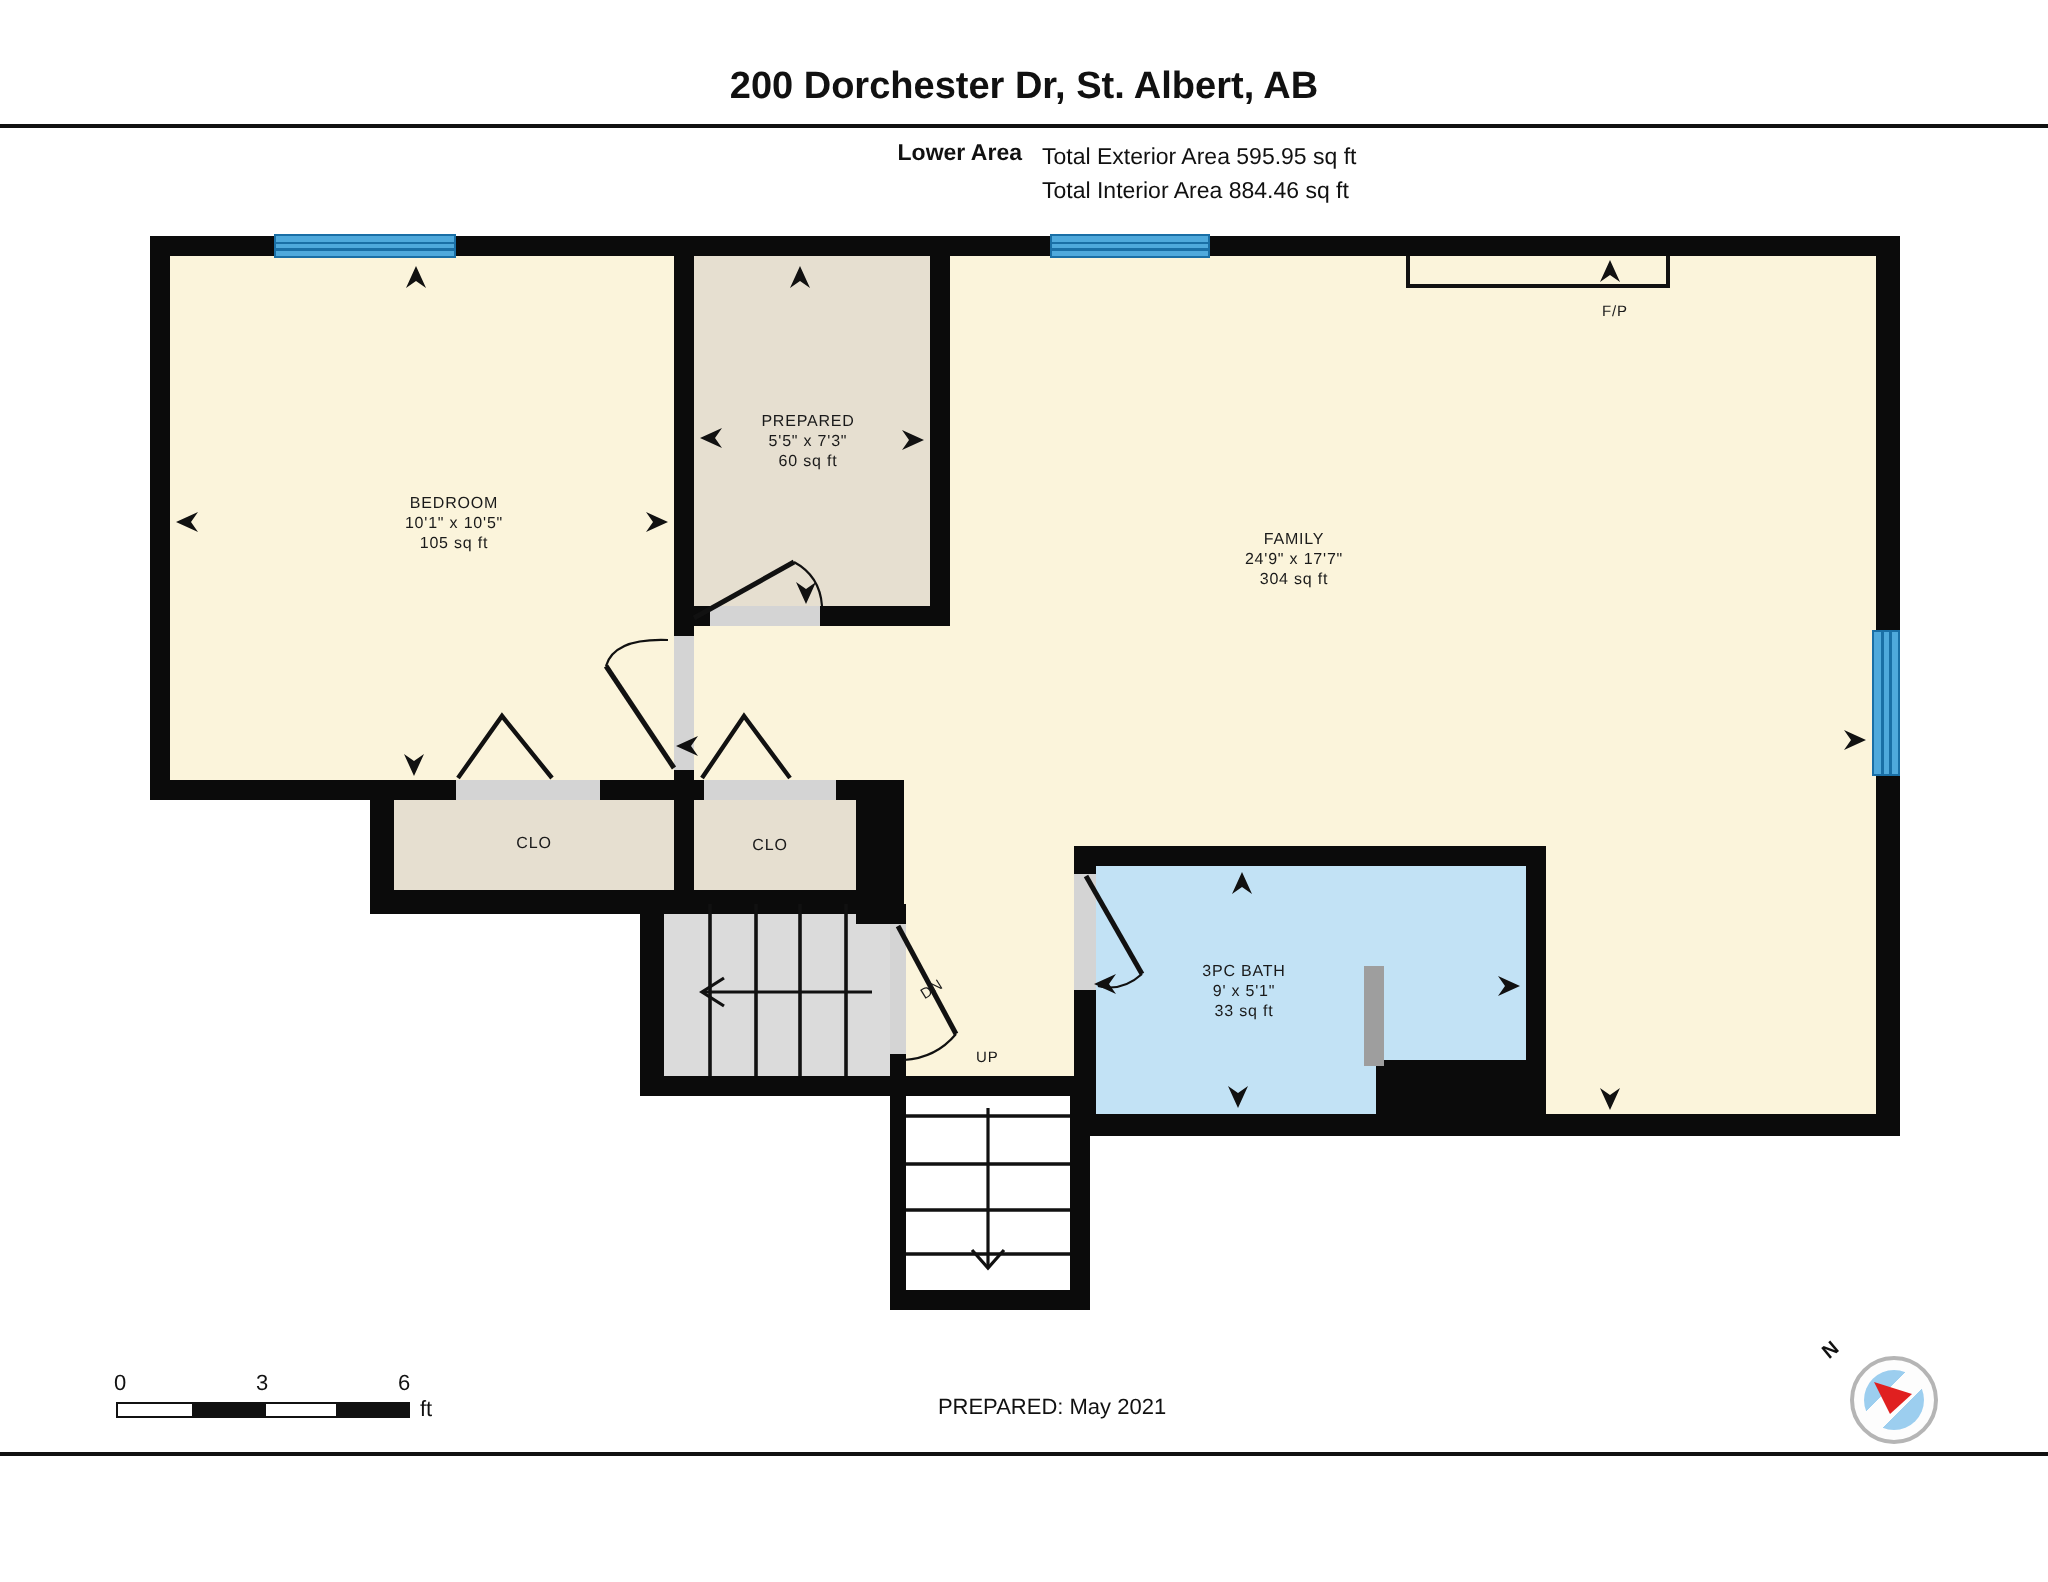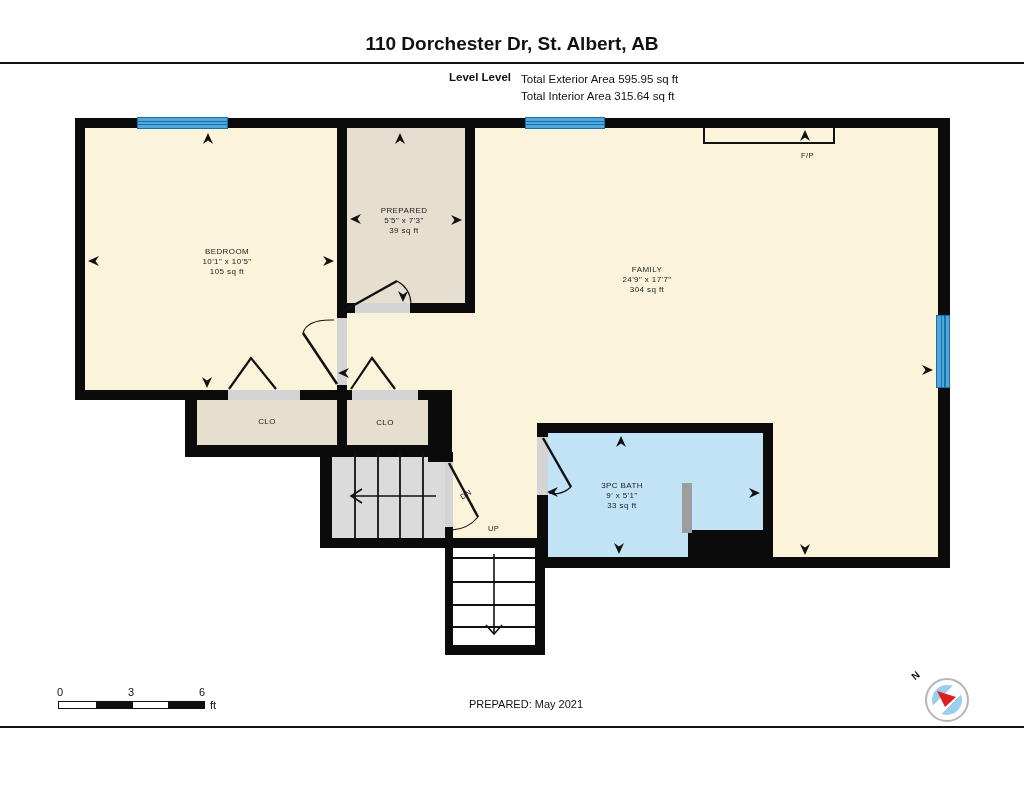--- a/index.html
+++ b/index.html
@@ -37,26 +37,26 @@
   .compass-inner{position:absolute;left:5px;top:5px;width:30px;height:30px;border-radius:50%;
       background:linear-gradient(135deg,#9cceef 36%,#fdfdfd 36% 64%,#9cceef 64%);overflow:hidden;}
   .north{position:absolute;left:912px;top:670px;font-size:10px;font-weight:bold;
       transform:rotate(-40deg);}
 </style>
 </head>
 <body>
 
 <div class="page">
 
-  <div class="title">110 Dorchester Dr, St. Albert, AB</div>
+  <div class="title">200 Dorchester Dr, St. Albert, AB</div>
   <div class="rule" style="top:62px;"></div>
-  <div class="lvl">Level Level</div>
+  <div class="lvl">Lower Area</div>
   <div class="areas">
     <div>Total Exterior Area 595.95 sq ft</div>
-    <div>Total Interior Area 315.64 sq ft</div>
+    <div>Total Interior Area 884.46 sq ft</div>
   </div>
 
   <div class="fill" style="left:80px;top:123px;width:262px;height:272px;background:#fbf4db;"></div>
   <div class="fill" style="left:342px;top:123px;width:128px;height:185px;background:#e6dfd0;"></div>
   <div class="fill" style="left:337px;top:303px;width:138px;height:245px;background:#fbf4db;"></div>
   <div class="fill" style="left:470px;top:123px;width:475px;height:439px;background:#fbf4db;"></div>
   <div class="fill" style="left:190px;top:395px;width:152px;height:57px;background:#e6dfd0;"></div>
   <div class="fill" style="left:342px;top:395px;width:88px;height:57px;background:#e6dfd0;"></div>
   <div class="fill" style="left:332px;top:452px;width:115px;height:88px;background:#dbdbdb;"></div>
   <div class="fill" style="left:450px;top:545px;width:90px;height:105px;background:#ffffff;"></div>
@@ -172,21 +172,21 @@
   </svg>
 
   <div class="roomlbl" style="left:227px;top:247px;">
     <div>BEDROOM</div>
     <div>10'1" x 10'5"</div>
     <div>105 sq ft</div>
   </div>
   <div class="roomlbl" style="left:404px;top:206px;">
     <div>PREPARED</div>
     <div>5'5" x 7'3"</div>
-    <div>39 sq ft</div>
+    <div>60 sq ft</div>
   </div>
   <div class="roomlbl" style="left:647px;top:265px;">
     <div>FAMILY</div>
     <div>24'9" x 17'7"</div>
     <div>304 sq ft</div>
   </div>
   <div class="roomlbl" style="left:622px;top:481px;">
     <div>3PC BATH</div>
     <div>9' x 5'1"</div>
     <div>33 sq ft</div>

